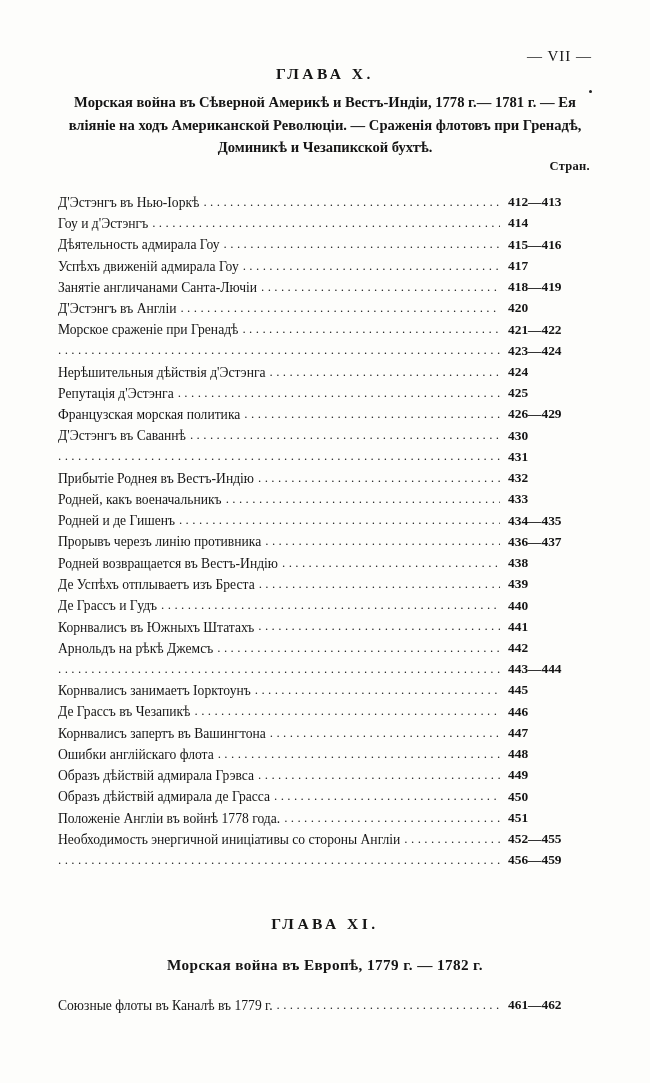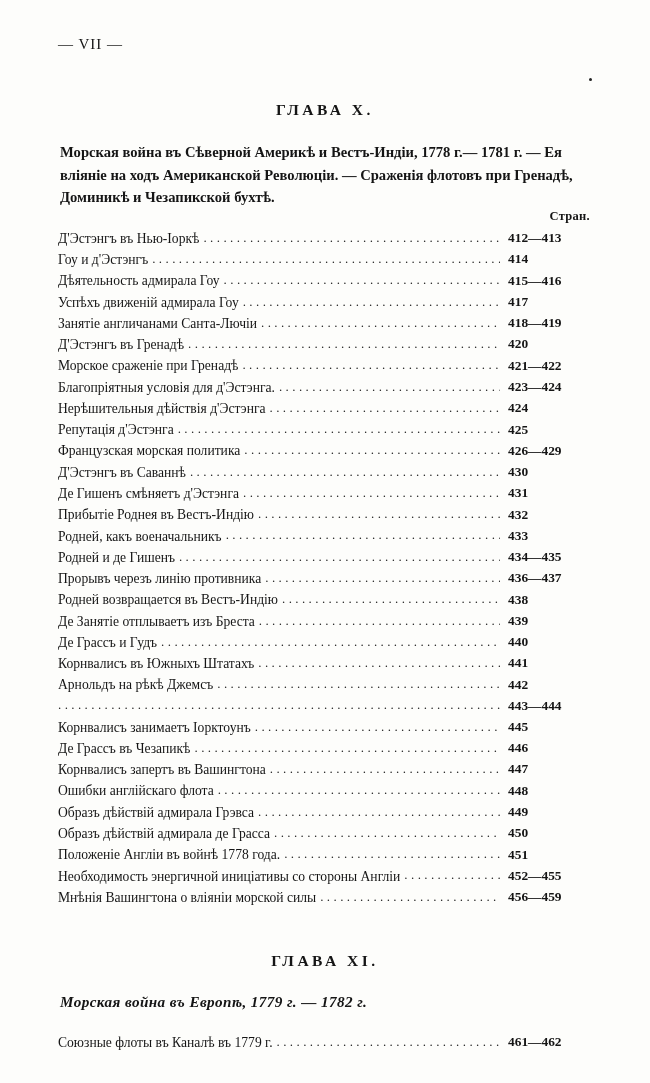--- a/index.html
+++ b/index.html
@@ -16,67 +16,66 @@
     overflow: hidden;
   }
   .page {
     position: relative;
     width: 650px;
     height: 1083px;
     box-sizing: border-box;
     padding: 0 58px;
   }
   .folio {
-    text-align: left;
+    text-align: right;
     font-size: 15px;
     letter-spacing: 1px;
-    margin-top: 36px;
+    margin-top: 48px;
     font-family: "Liberation Serif", serif;
   }
   .corner-dot {
     position: absolute;
     right: 58px;
     top: 42px;
     width: 3px;
     height: 3px;
     background: #222;
     border-radius: 50%;
   }
   .chapter-head {
     text-align: center;
     font-size: 15.5px;
     letter-spacing: 3.5px;
     font-weight: bold;
-    margin-top: 48px;
   }
   .chapter-head.second {
     margin-top: 44px;
   }
   .chapter-title {
+    text-align: center;
     font-weight: bold;
     font-size: 14.6px;
     line-height: 1.55;
-    margin: 22px 0 0 0;
+    margin: 8px 0 0 0;
     padding: 0 2px;
   }
   .chapter-title.single {
     margin-top: 20px;
     font-size: 15.2px;
     letter-spacing: 0.4px;
-    font-style: italic;
   }
   .col-head {
     text-align: right;
     font-size: 12.5px;
     font-weight: bold;
     padding-right: 2px;
     letter-spacing: 0.3px;
   }
   .toc {
-    margin-top: 4px;
+    margin-top: 18px;
   }
   .toc.second {
     margin-top: 18px;
   }
   .entry {
     display: flex;
     align-items: flex-end;
     font-size: 13.6px;
     line-height: 1.565;
     white-space: nowrap;
@@ -138,31 +137,30 @@
         <span class="label">Успѣхъ движеній адмирала Гоу</span>
         <span class="leader">......................................................................</span>
         <span class="pages">417</span>
       </div>
       <div class="entry">
         <span class="label">Занятіе англичанами Санта-Лючіи</span>
         <span class="leader">......................................................................</span>
         <span class="pages">418—419</span>
       </div>
       <div class="entry">
-        <span class="label">Д'Эстэнгъ въ Гренадѣ</span>
+        <span class="label">Д'Эстэнгъ въ Англіи</span>
         <span class="leader">......................................................................</span>
         <span class="pages">420</span>
       </div>
       <div class="entry">
         <span class="label">Морское сраженіе при Гренадѣ</span>
         <span class="leader">......................................................................</span>
         <span class="pages">421—422</span>
       </div>
       <div class="entry">
-        <span class="label">Благопріятныя условія для д'Эстэнга.</span>
         <span class="leader">......................................................................</span>
         <span class="pages">423—424</span>
       </div>
       <div class="entry">
         <span class="label">Нерѣшительныя дѣйствія д'Эстэнга</span>
         <span class="leader">......................................................................</span>
         <span class="pages">424</span>
       </div>
       <div class="entry">
         <span class="label">Репутація д'Эстэнга</span>
@@ -173,21 +171,20 @@
         <span class="label">Французская морская политика</span>
         <span class="leader">......................................................................</span>
         <span class="pages">426—429</span>
       </div>
       <div class="entry">
         <span class="label">Д'Эстэнгъ въ Саваннѣ</span>
         <span class="leader">......................................................................</span>
         <span class="pages">430</span>
       </div>
       <div class="entry">
-        <span class="label">Де Гишенъ смѣняетъ д'Эстэнга</span>
         <span class="leader">......................................................................</span>
         <span class="pages">431</span>
       </div>
       <div class="entry">
         <span class="label">Прибытіе Роднея въ Вестъ-Индію</span>
         <span class="leader">......................................................................</span>
         <span class="pages">432</span>
       </div>
       <div class="entry">
         <span class="label">Родней, какъ военачальникъ</span>
@@ -203,21 +200,21 @@
         <span class="label">Прорывъ черезъ линію противника</span>
         <span class="leader">......................................................................</span>
         <span class="pages">436—437</span>
       </div>
       <div class="entry">
         <span class="label">Родней возвращается въ Вестъ-Индію</span>
         <span class="leader">......................................................................</span>
         <span class="pages">438</span>
       </div>
       <div class="entry">
-        <span class="label">Де Занятіе отплываетъ изъ Бреста</span>
+        <span class="label">Де Успѣхъ отплываетъ изъ Бреста</span>
         <span class="leader">......................................................................</span>
         <span class="pages">439</span>
       </div>
       <div class="entry">
         <span class="label">Де Грассъ и Гудъ</span>
         <span class="leader">......................................................................</span>
         <span class="pages">440</span>
       </div>
       <div class="entry">
         <span class="label">Корнвалисъ въ Южныхъ Штатахъ</span>
@@ -267,21 +264,20 @@
         <span class="label">Положеніе Англіи въ войнѣ 1778 года.</span>
         <span class="leader">......................................................................</span>
         <span class="pages">451</span>
       </div>
       <div class="entry">
         <span class="label">Необходимость энергичной иниціативы со стороны Англіи</span>
         <span class="leader">......................................................................</span>
         <span class="pages">452—455</span>
       </div>
       <div class="entry">
-        <span class="label">Мнѣнія Вашингтона о вліяніи морской силы</span>
         <span class="leader">......................................................................</span>
         <span class="pages">456—459</span>
       </div>
     </div>
 
   <div class="chapter-head second">ГЛАВА XI.</div>
 
   <div class="chapter-title single">Морская война въ Европѣ, 1779 г. — 1782 г.</div>
 
   <div class="toc second" id="toc-xi">

